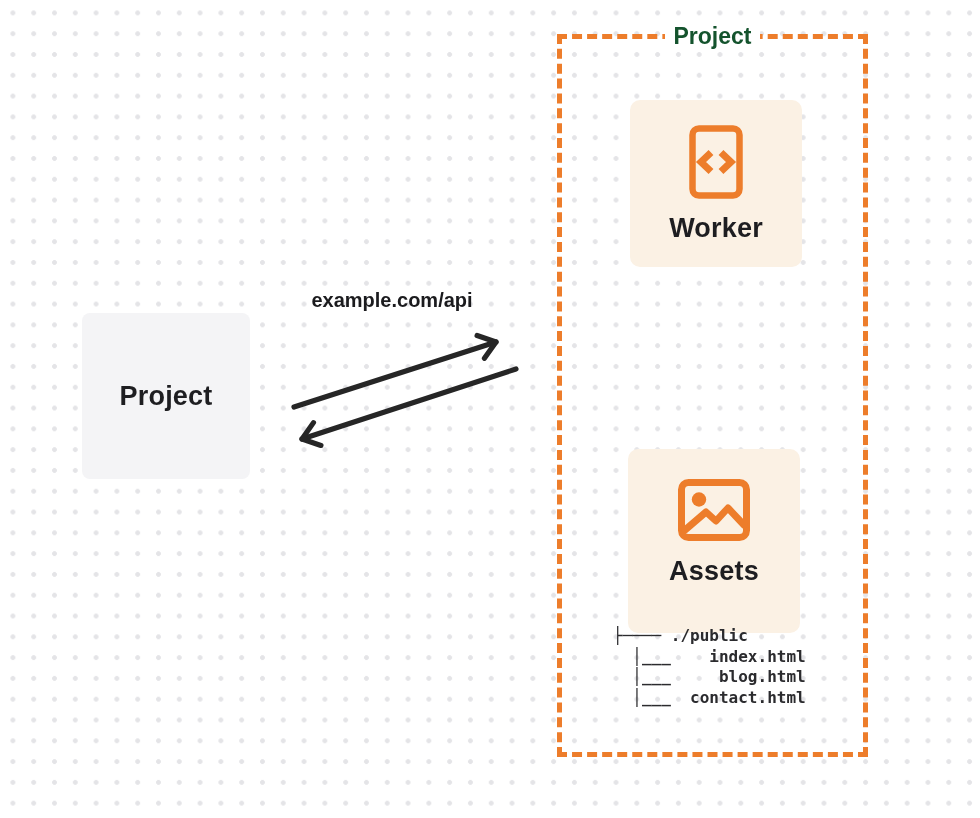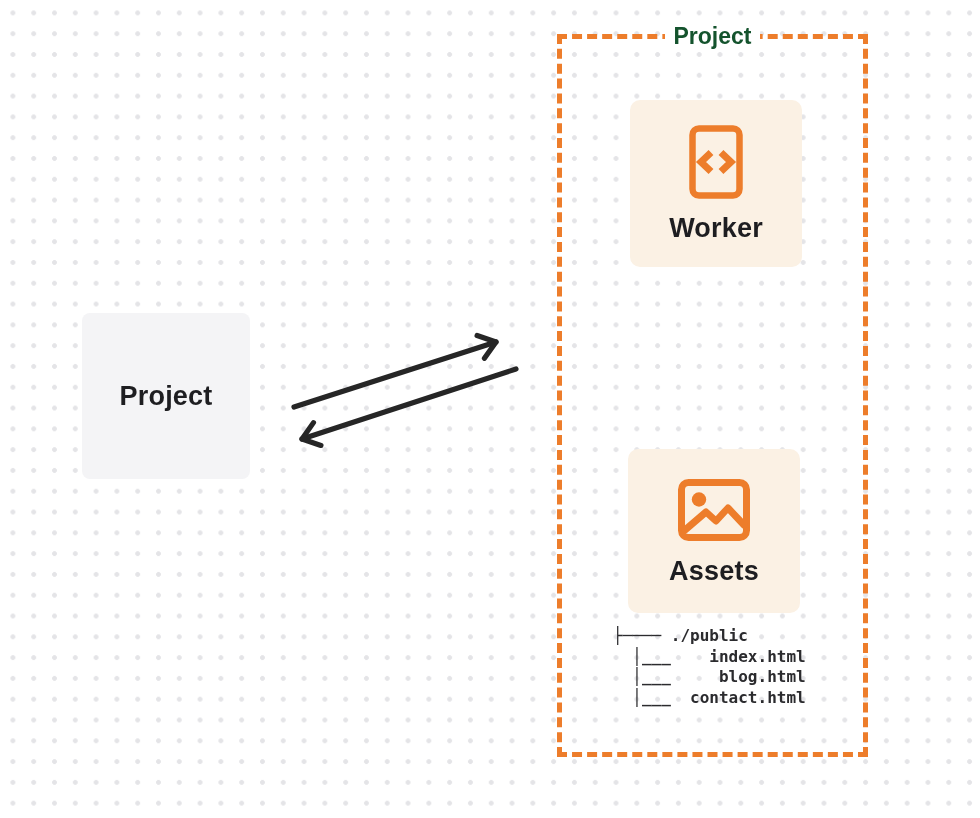--- a/index.html
+++ b/index.html
@@ -75,21 +75,21 @@
 
   
   .card {
     position: absolute;
     width: 172px;
     background: #FBF1E4;
     border-radius: 10px;
     display: flex; flex-direction: column; align-items: center;
   }
   .card-worker { left: 630px; top: 100px; height: 167px; }
-  .card-assets { left: 628px; top: 449px; height: 164px; text-align: center; }
+  .card-assets { left: 628px; top: 449px; height: 184px; text-align: center; }
   .card-worker .icon-wrap { margin-top: 26px; height: 72px; display:flex; align-items:center; }
   .card-assets .icon-wrap { margin-top: 30px; height: 62px; display:flex; align-items:center; }
   .card .node-label { margin-top: 15px; }
 
   
   .file-tree {
     position: absolute;
     left: 607px; top: 620px;
     margin: 6px;
     font-family: "DejaVu Sans Mono", monospace;
@@ -102,20 +102,21 @@
 </style>
 </head>
 <body>
 
 <div class="canvas">
 
   <div class="client-box">
     <span class="node-label">Project</span>
   </div>
 
+  <div class="request-label">example.com/api</div>
 
   <svg class="arrows" viewBox="0 0 980 818" xmlns="http://www.w3.org/2000/svg">
     <defs>
       <marker id="head" markerUnits="userSpaceOnUse" markerWidth="34" markerHeight="34" viewBox="0 0 34 34" refX="27" refY="17" orient="auto">
         <path d="M11,5 L27,17 L11,29" fill="none" stroke="#262626" stroke-width="5.2" stroke-linecap="round" stroke-linejoin="round"></path>
       </marker>
     </defs>
     <line x1="294" y1="407" x2="496" y2="342" stroke="#262626" stroke-width="5.2" stroke-linecap="round" marker-end="url(#head)"></line>
     <line x1="516" y1="369" x2="302" y2="439" stroke="#262626" stroke-width="5.2" stroke-linecap="round" marker-end="url(#head)"></line>
   </svg>

